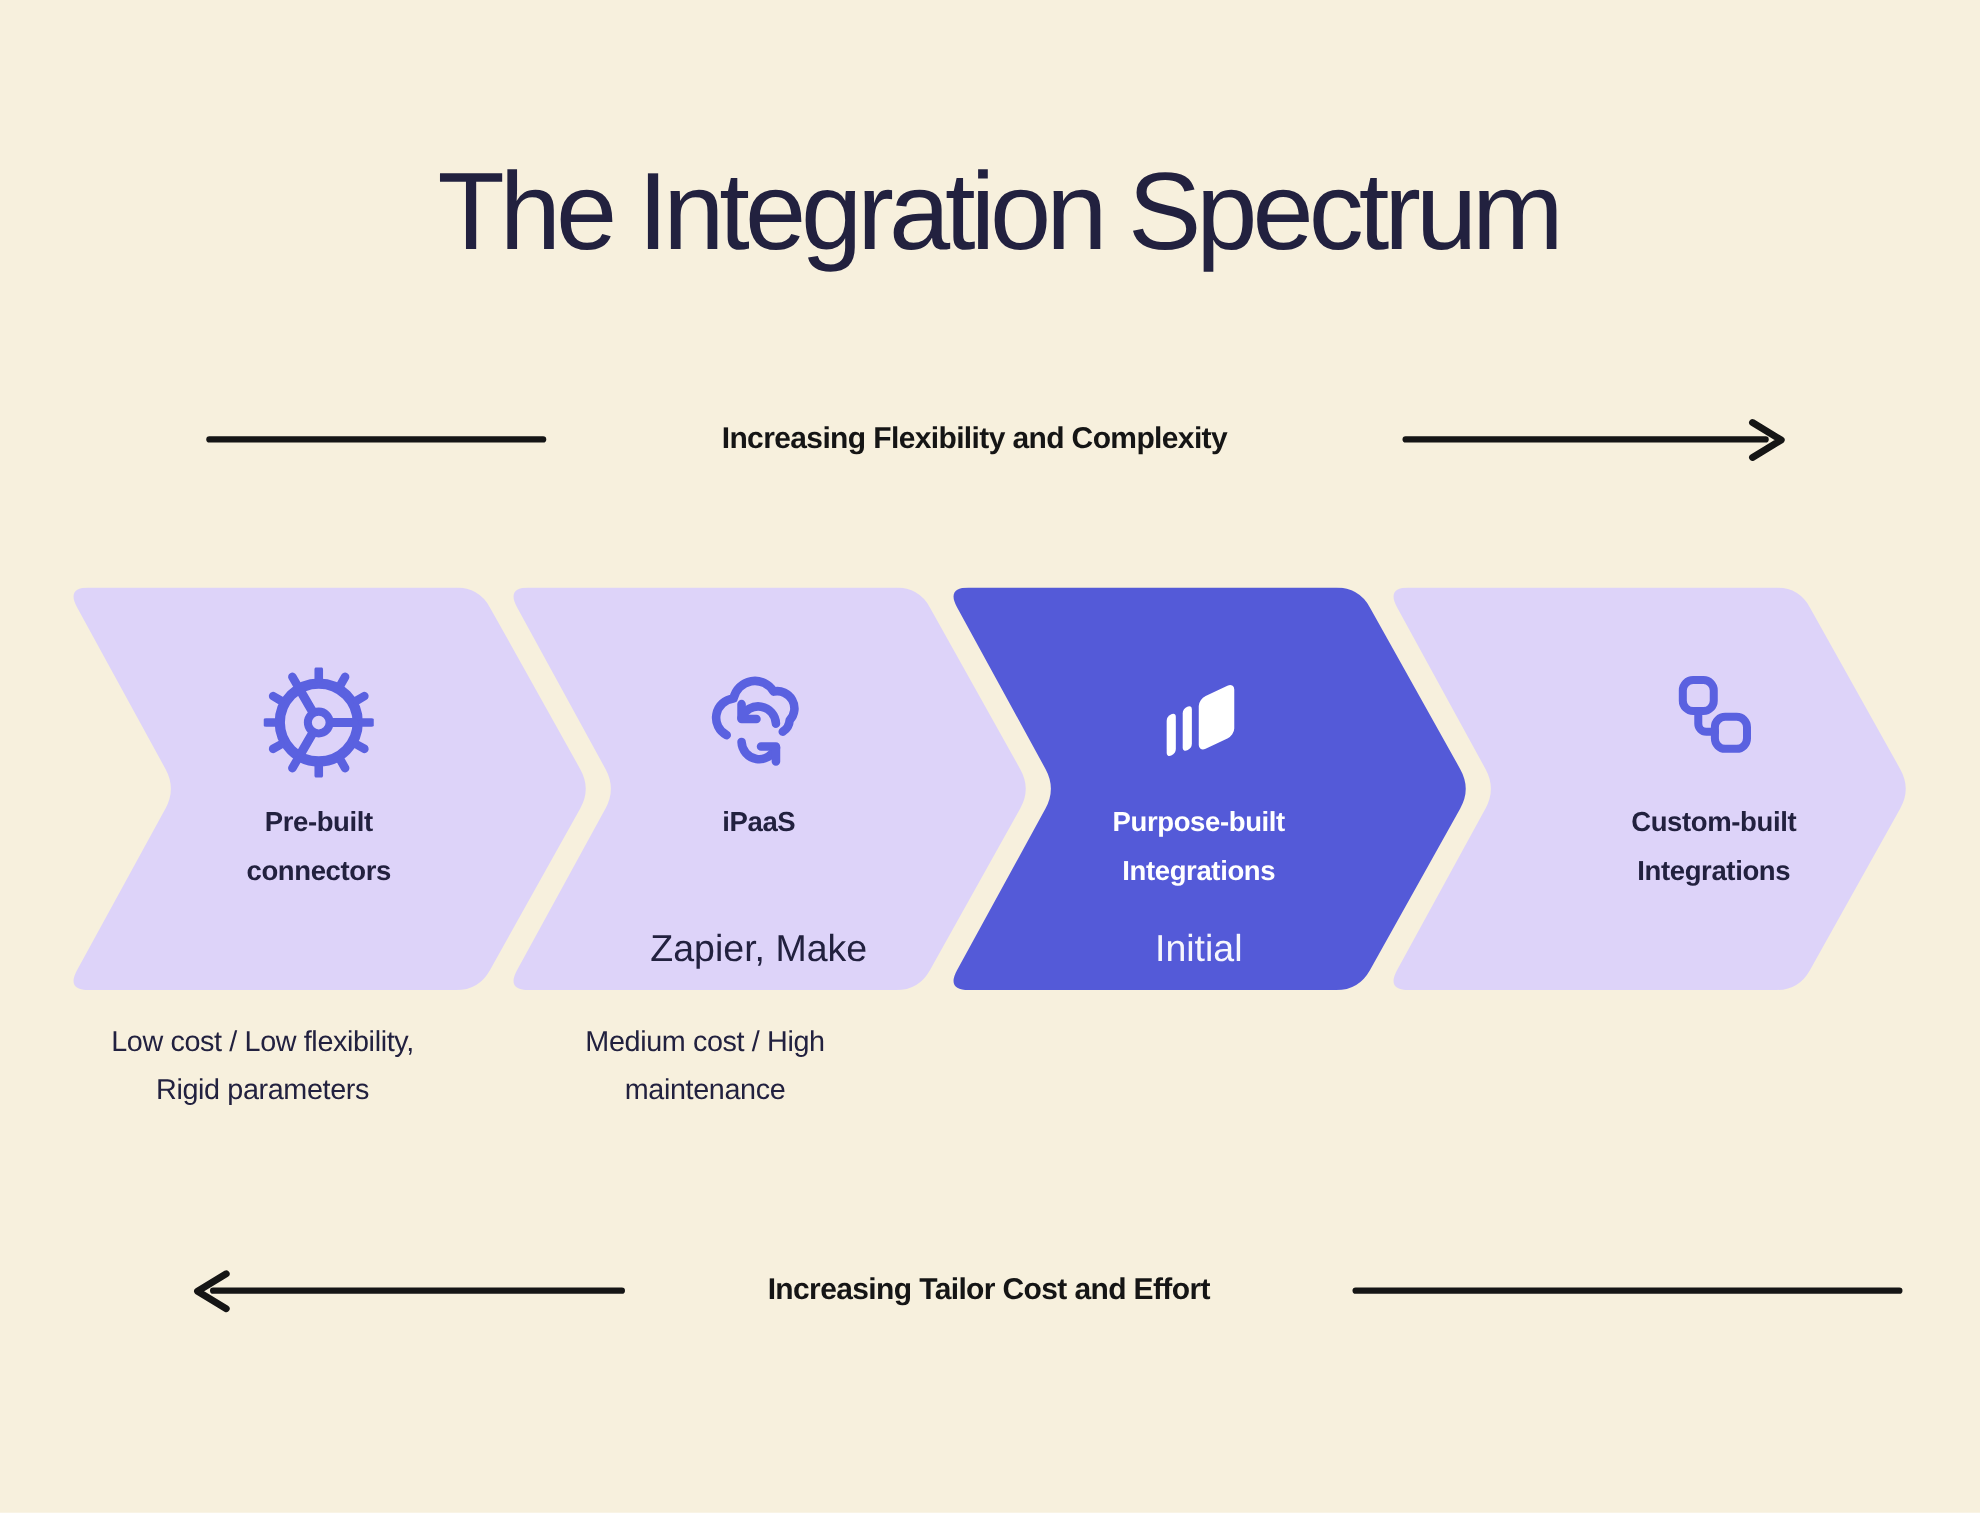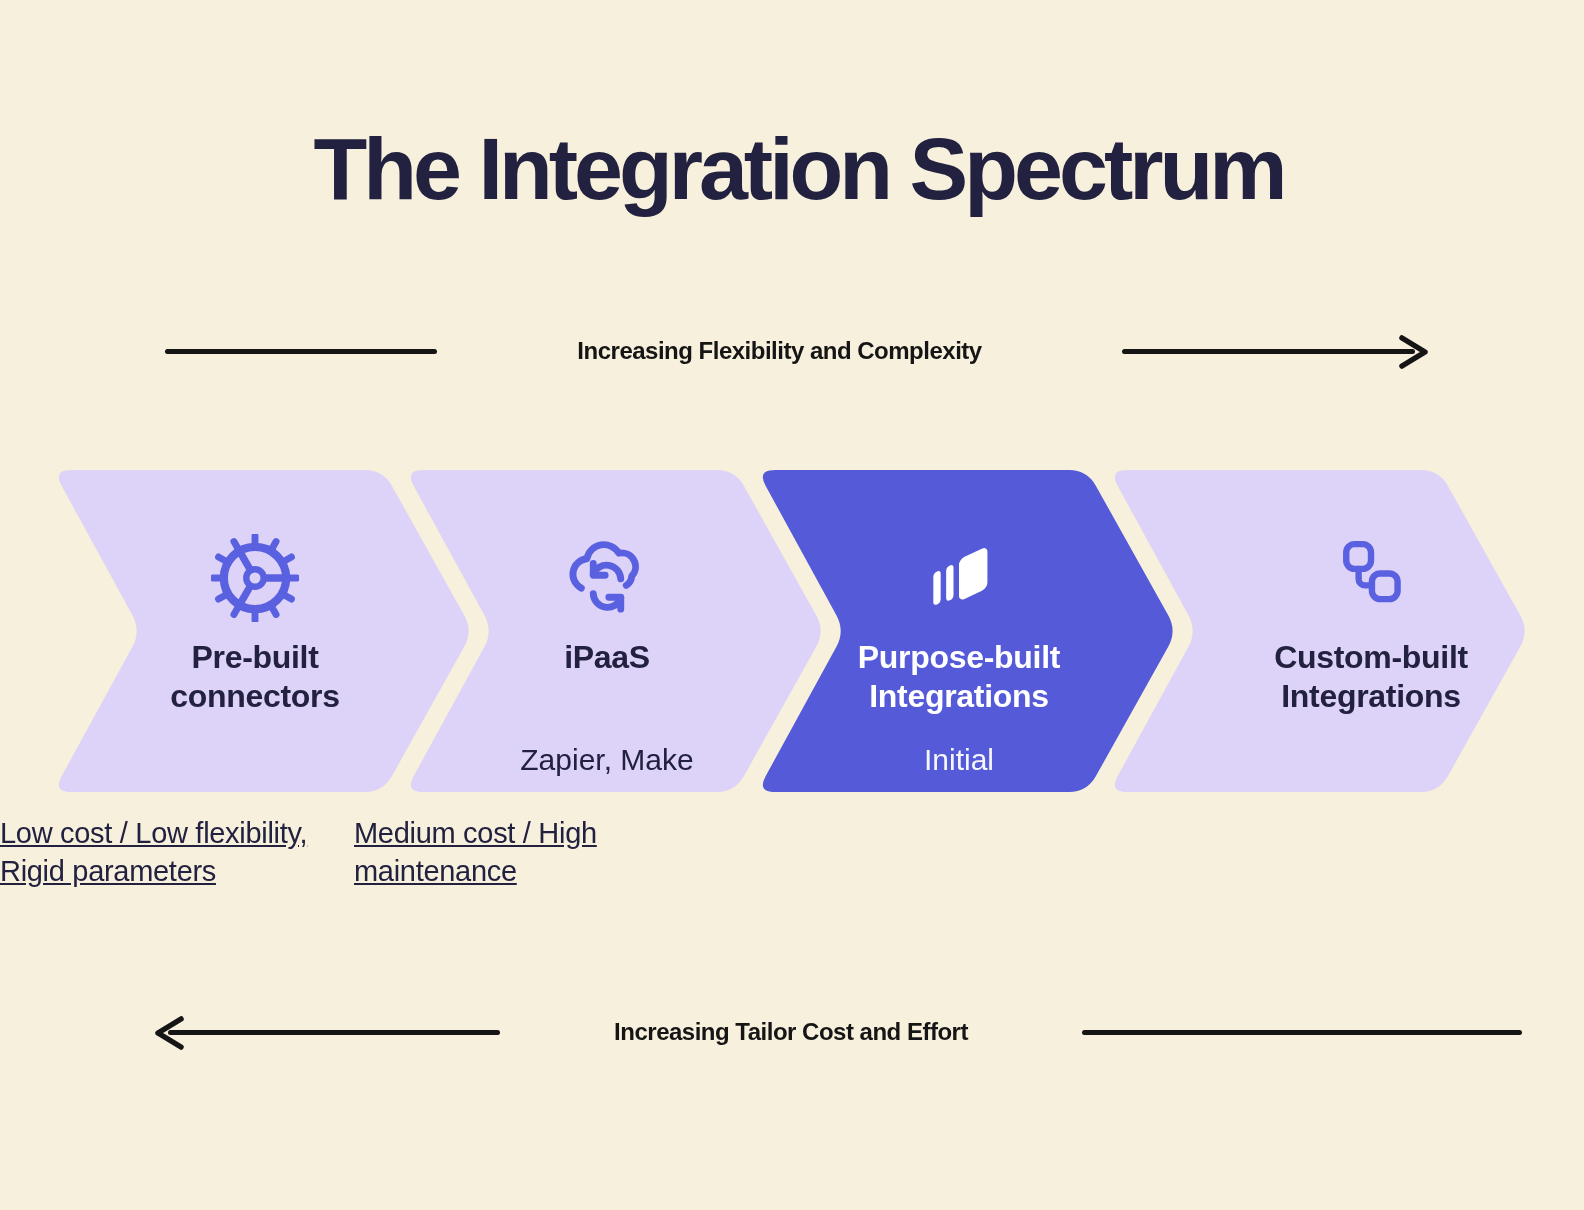--- a/index.html
+++ b/index.html
@@ -3,21 +3,21 @@
 <meta charset="utf-8">
 <style>
   html,body{margin:0;padding:0;}
   .canvas{
     position:relative; width:1584px; height:1210px; overflow:hidden;
     background:var(--background,#F7F0DD);
     font-family:"Liberation Sans", sans-serif;
   }
   .title{
     position:absolute; left:0; right:0; top:125px; margin:0;
-    text-align:center; font-size:88px; line-height:88px; font-weight:700;
+    text-align:center; font-size:88px; line-height:88px; font-weight:400;
     letter-spacing:-4px; color:var(--text-dark,#22213F);padding-left:13px;
   }
   .axis-line{
     position:absolute; height:5px; border-radius:2.5px;
     background:var(--arrow-black,#151515);
   }
   .axis-label{
     position:absolute; text-align:center; font-size:24px; line-height:40px;
     font-weight:700; letter-spacing:-0.5px; color:var(--arrow-black,#151515);
     white-space:nowrap;
@@ -34,34 +34,34 @@
   .content{position:absolute; top:470px; width:310px; height:322px;}
   .c1{left:100px}.c2{left:452px}.c3{left:804px}.c4{left:1216px}
   .icon{
     position:absolute; top:64px; left:50%; transform:translateX(-50%);
     width:88px; height:88px;
   }
   .icon .st{stroke:var(--icon-indigo,#5A61E0); fill:none;}
   .icon .wh{fill:#fff; stroke:none;}
   .stage-title{
     position:absolute; top:168px; left:0; width:100%; text-align:center;
-    font-size:32px; line-height:39px; font-weight:700;
+    font-size:22px; line-height:39px; font-weight:700;
     color:var(--text-dark,#22213F); white-space:pre-line; letter-spacing:-0.3px;
   }
   .stage-subtitle{
     position:absolute; top:274px; left:0; width:100%; text-align:center;
     font-size:30px; line-height:32px; font-weight:400;
     color:var(--text-dark,#22213F);
   }
   .content.hl .stage-title{color:var(--highlight-text,#FFFFFF);}
   .content.hl .stage-subtitle{color:var(--highlight-text,#FFFFFF); opacity:.95;}
   .desc{
-    position:absolute; top:814px; width:420px; 
-    font-size:29px; line-height:38px; font-weight:400;
-    color:var(--text-dark,#22213F); white-space:pre-line; letter-spacing:-0.3px;text-decoration:underline;
+    position:absolute; top:814px; width:420px; text-align:center;
+    font-size:23px; line-height:38px; font-weight:400;
+    color:var(--text-dark,#22213F); white-space:pre-line; letter-spacing:-0.3px;
   }
 </style>
 </head>
 <body>
 
 <div class="canvas">
 
   <h1 class="title">The Integration Spectrum</h1>
 
   <div class="axis-line" style="left:165px;top:349px;width:272px"></div>

